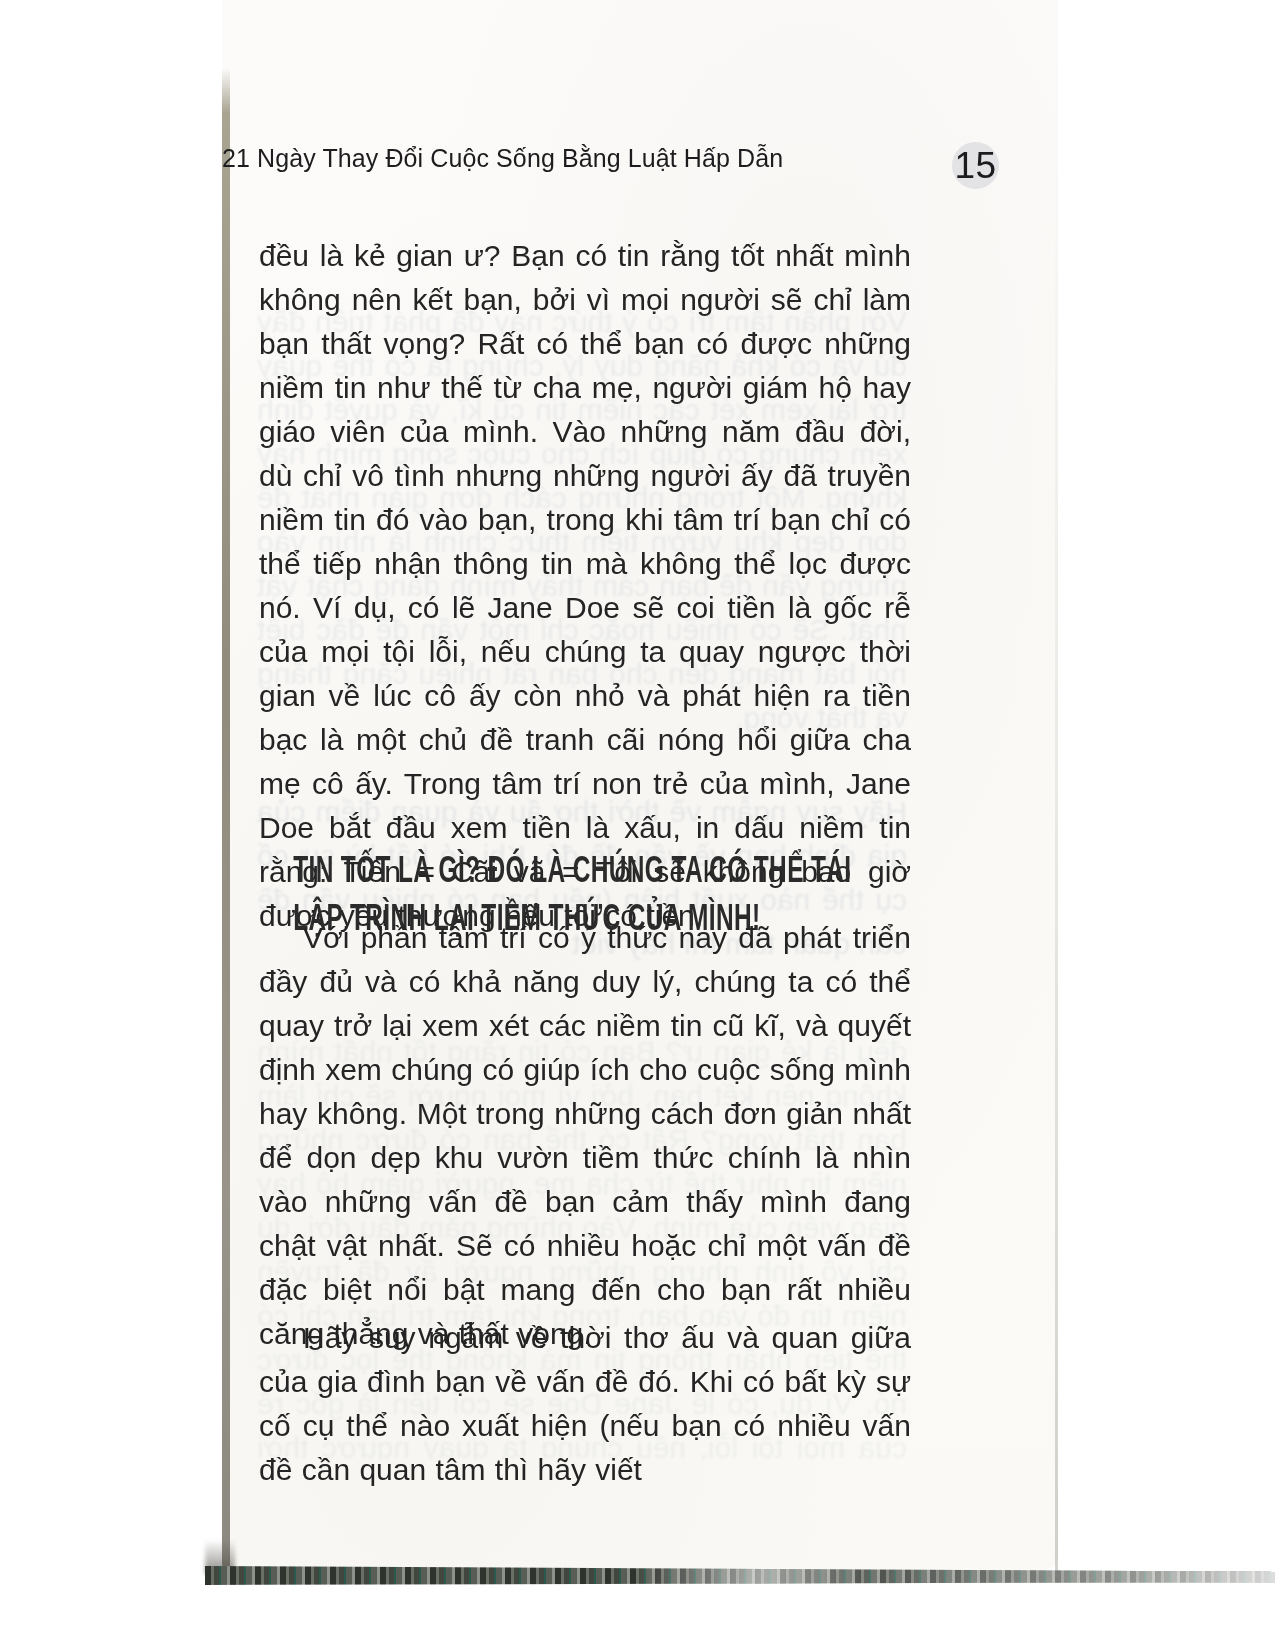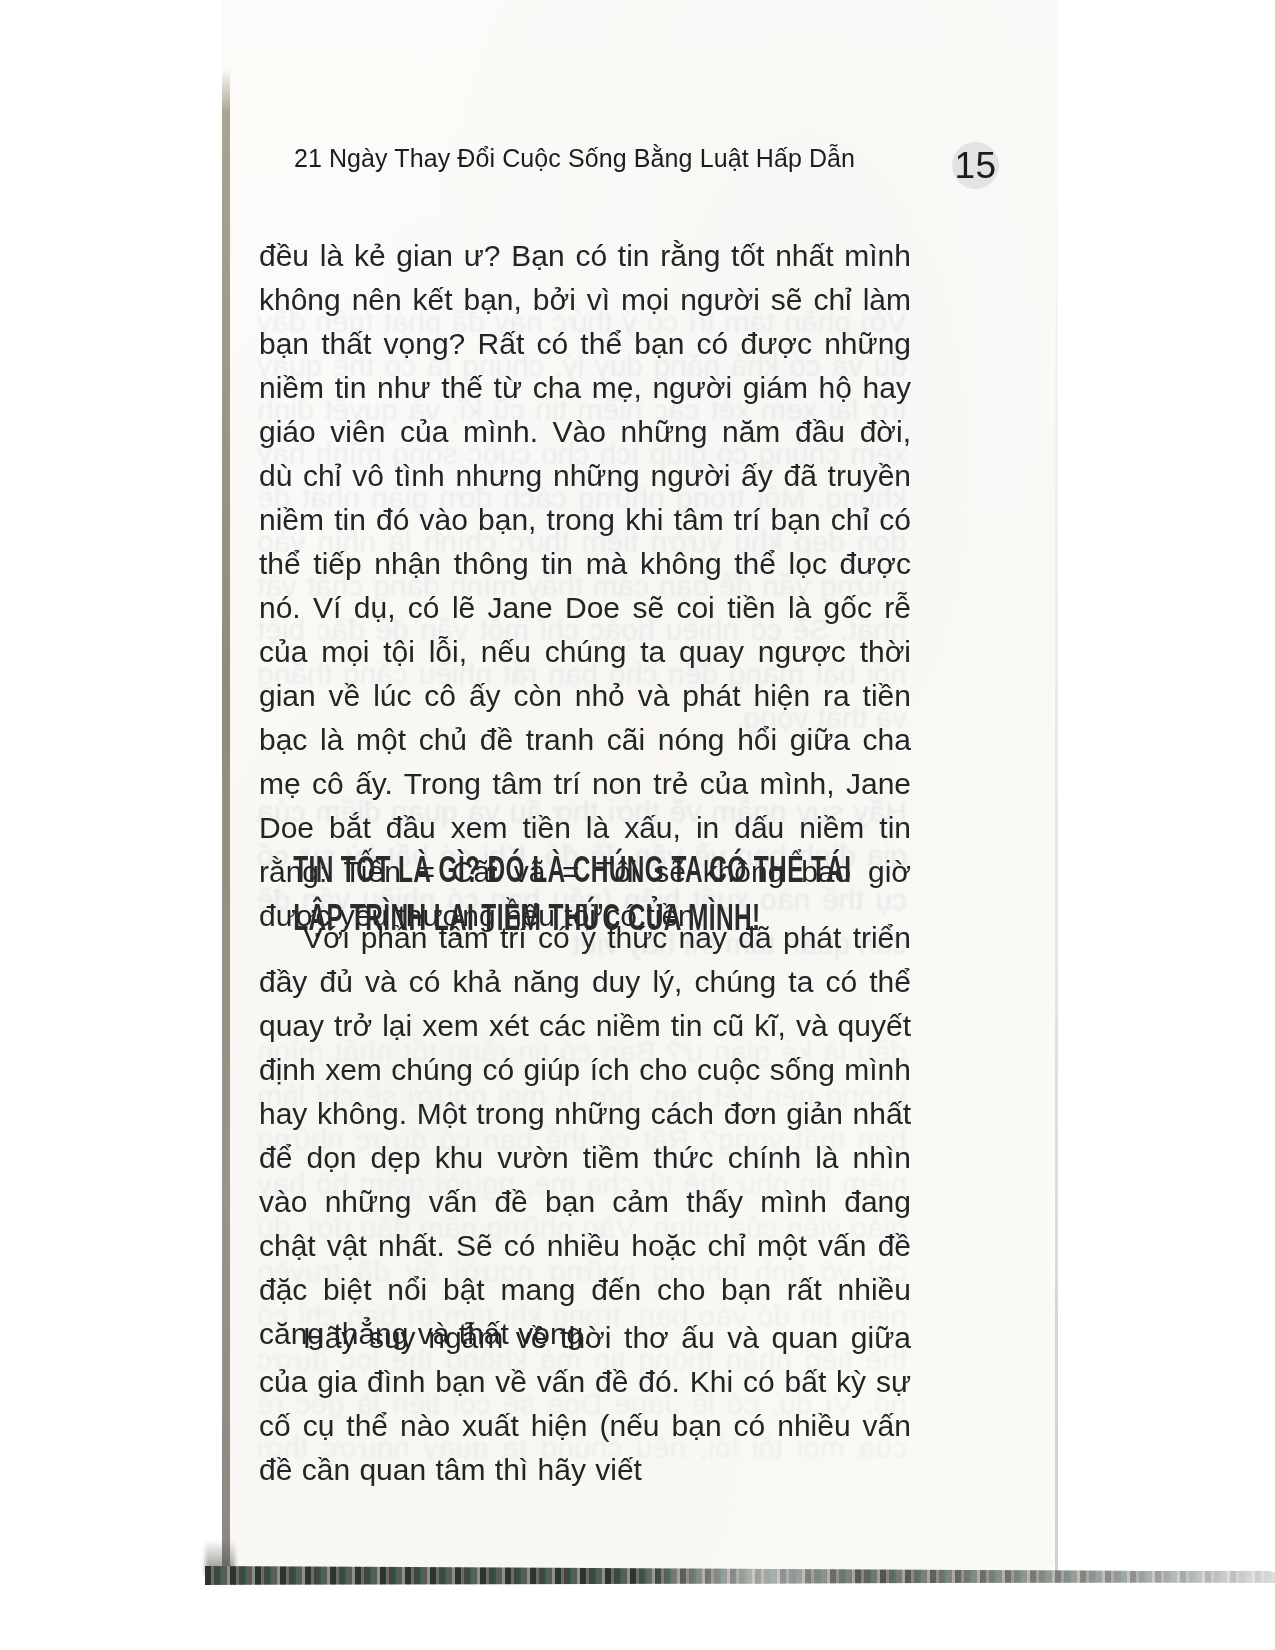--- a/index.html
+++ b/index.html
@@ -26,23 +26,23 @@
     border-radius:4px 0 0 6px;
   }
   .page-edge-right{
     position:absolute;right:0;top:0;bottom:0;width:3px;
     background:linear-gradient(180deg,
       rgba(150,148,140,0) 10%, rgba(150,148,140,0.18) 55%, rgba(140,138,130,0.38) 100%);
   }
   
   .running-title{
     position:absolute;top:144px;left:0;width:673px;
-    text-align:center;
+    text-align:left;
     font-size:25px;line-height:28px;font-weight:400;
-    color:#1d1d1f;letter-spacing:0.1px;padding-left:16px;
+    color:#1d1d1f;letter-spacing:0.1px;
   }
   .page-circle{
     position:absolute;left:730px;top:142px;width:47px;height:47px;
     background:#e3e3e5;border-radius:50%;
     display:flex;align-items:center;justify-content:center;
   }
   .page-circle span{
     font-size:37px;color:#1c1c1e;font-weight:400;letter-spacing:0.5px;
   }
   

